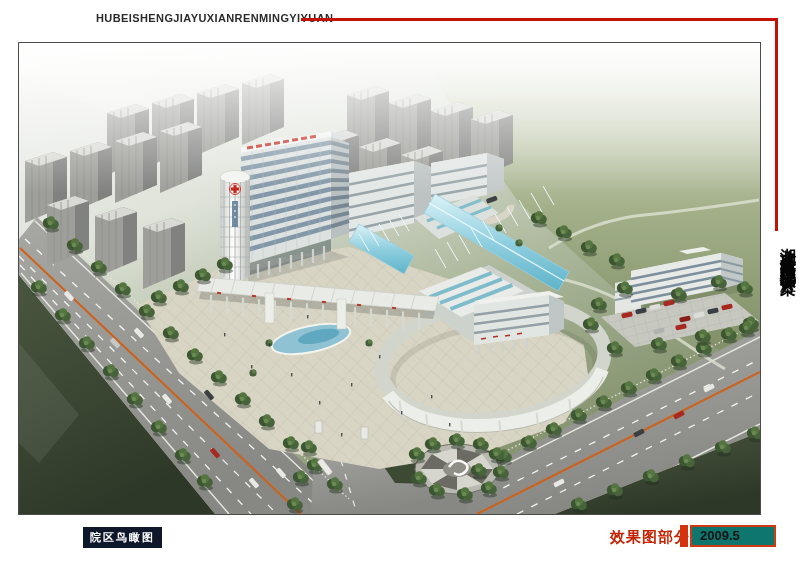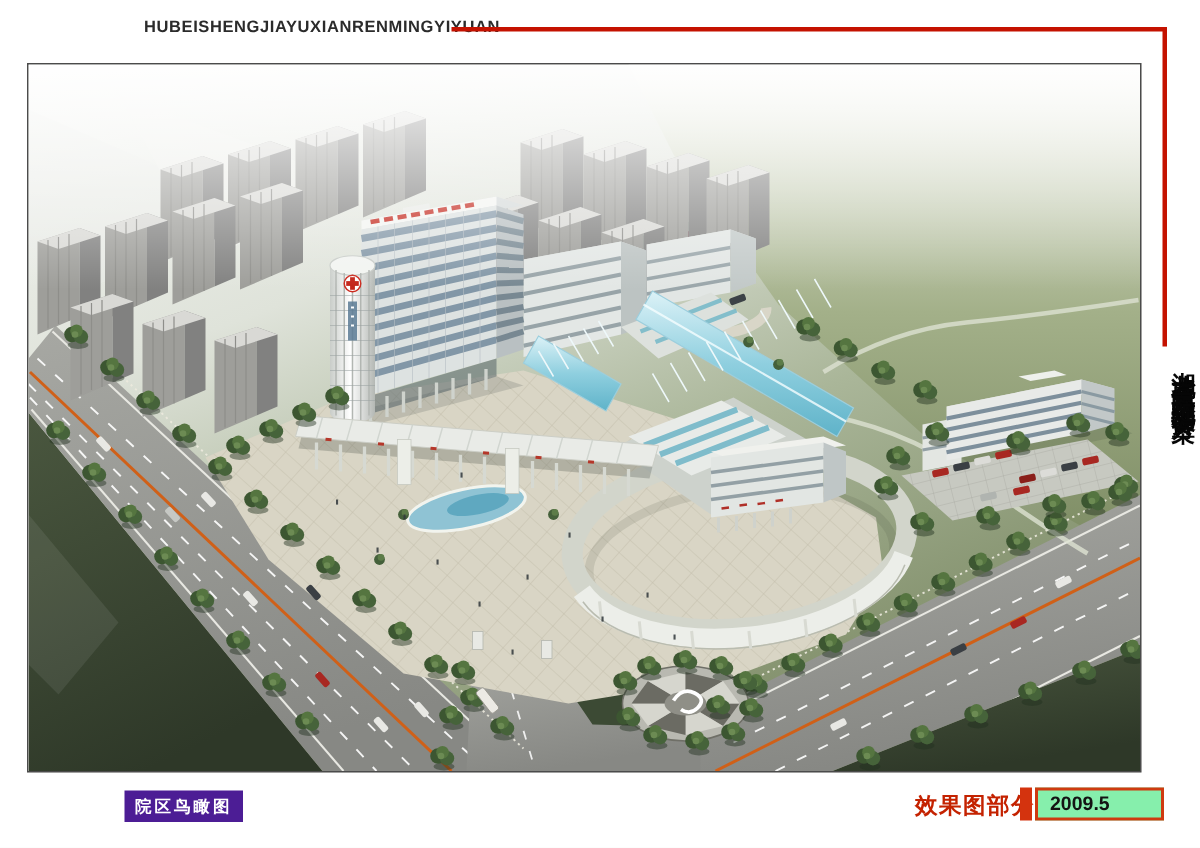--- a/index.html
+++ b/index.html
@@ -3,24 +3,24 @@
 <meta charset="utf-8">
 <style>
   html,body{margin:0;padding:0;background:#ffffff;}
   body{font-family:"Liberation Sans",sans-serif;}
   .page{position:relative;width:800px;height:565px;background:#ffffff;overflow:hidden;}
   .top-title{position:absolute;left:96px;top:12px;font-size:11px;font-weight:bold;color:#2b2b2b;letter-spacing:0.4px;white-space:nowrap;}
   .red-hline{position:absolute;left:301px;top:18px;width:477px;height:3px;background:#c41200;}
   .red-vline{position:absolute;left:775px;top:18px;width:3px;height:213px;background:#c41200;}
   .frame{position:absolute;left:18px;top:42px;width:743px;height:473px;border:1px solid #4b4b4b;box-sizing:border-box;background:#eef0ec;overflow:hidden;}
   .side-title{position:absolute;left:762px;top:235px;height:288px;width:34px;writing-mode:vertical-rl;text-orientation:upright;font-size:16px;font-weight:bold;color:#060606;letter-spacing:2px;line-height:1;}
-  .caption-badge{position:absolute;left:83px;top:527px;background:#4c1d95;color:#ffffff;font-size:11px;font-weight:bold;letter-spacing:2px;padding:3px 7px;}
+  .caption-badge{position:absolute;left:83px;top:527px;background:#0f172a;color:#ffffff;font-size:11px;font-weight:bold;letter-spacing:2px;padding:3px 7px;}
   .section-label{position:absolute;left:610px;top:528px;color:#c42200;font-size:15px;font-weight:bold;letter-spacing:1px;white-space:nowrap;}
   .red-bar{position:absolute;left:680px;top:525px;width:8px;height:22px;background:#d4330e;}
-  .date-box{position:absolute;left:690px;top:525px;width:86px;height:22px;border:2px solid #cf3a10;box-sizing:border-box;color:#141414;font-size:13px;font-weight:bold;line-height:18px;padding-left:8px;background:#86efac;}
+  .date-box{position:absolute;left:690px;top:525px;width:86px;height:22px;border:2px solid #cf3a10;box-sizing:border-box;color:#141414;font-size:13px;font-weight:bold;line-height:18px;padding-left:8px;background:#0f766e;}
   svg{display:block;}
 </style>
 </head>
 <body>
 
 <div class="page">
 
   <div class="top-title">HUBEISHENGJIAYUXIANRENMINGYIYUAN</div>
   <div class="red-hline"></div>
   <div class="red-vline"></div>

